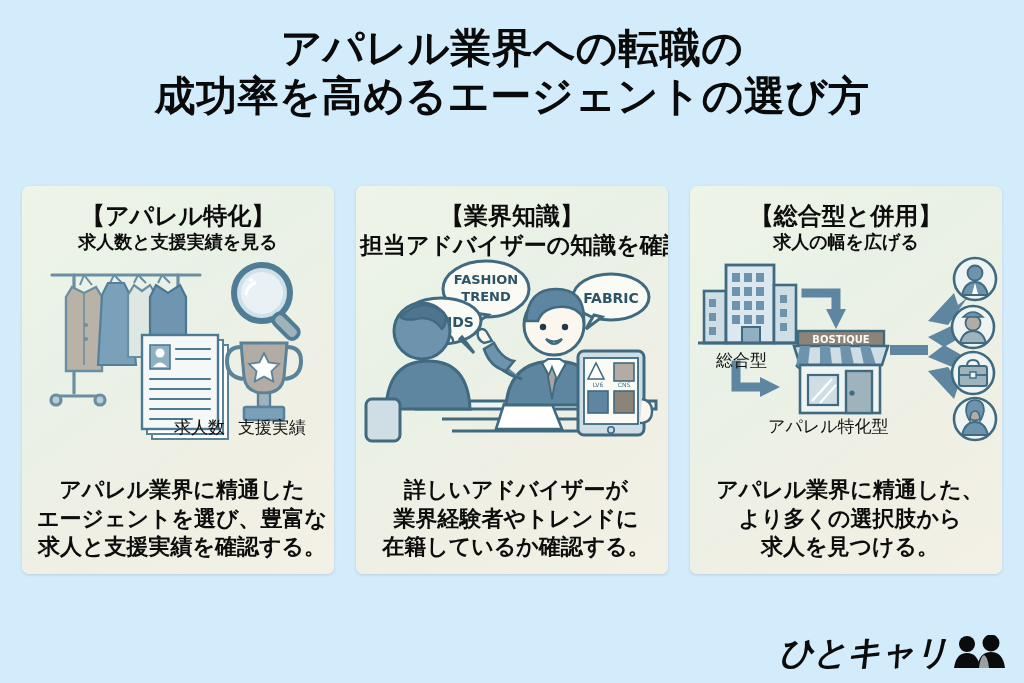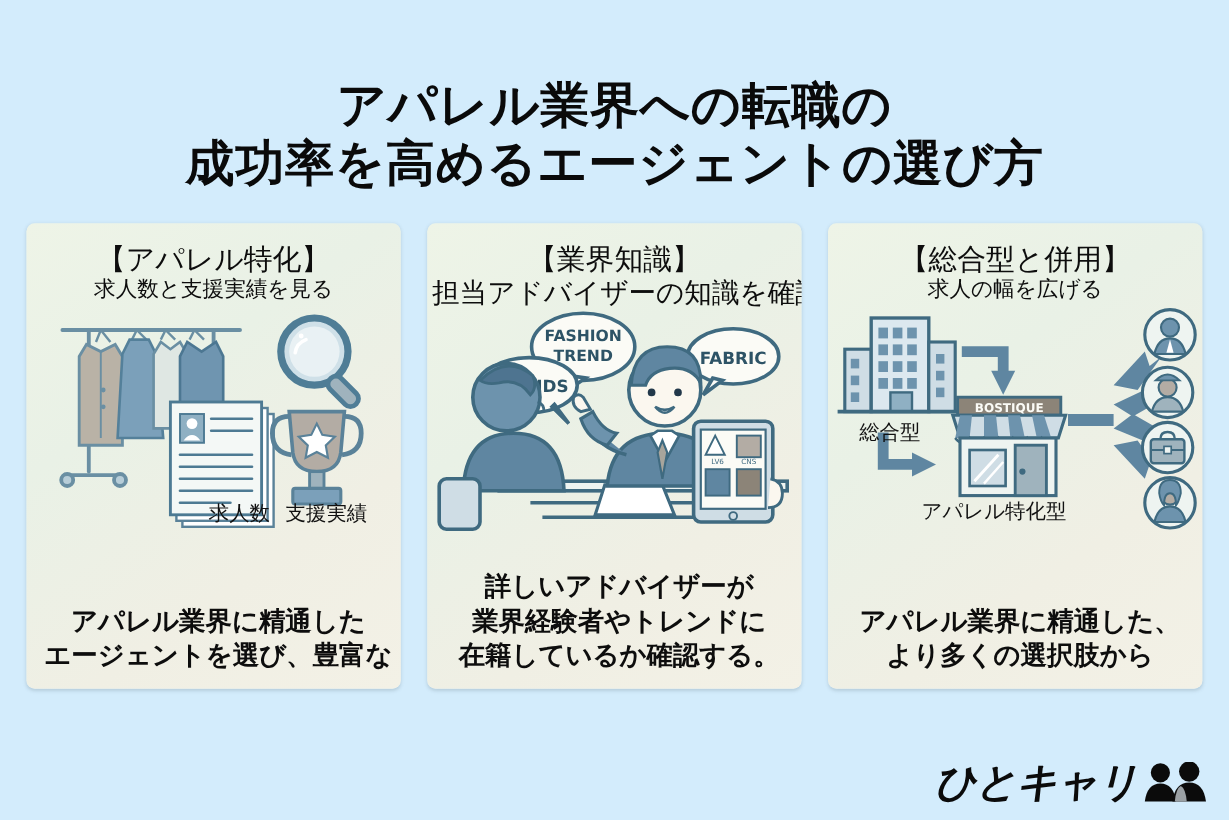--- a/index.html
+++ b/index.html
@@ -14,21 +14,20 @@
     overflow: hidden;
     position: relative;
   }
 
   
   #title-block {
     width: 1024px;
     padding-top: 24px;
     text-align: center;
     line-height: 1.18;
-    margin-top: 40px;
   }
   #title-block .tline {
     display: block;
     font-size: 41px;
     font-weight: bold;
     color: #0a0a0a;
     letter-spacing: 0.5px;
     white-space: nowrap;
   }
 
@@ -58,21 +57,21 @@
   .card-heading {
     margin-top: 16px;
     width: 100%;
     text-align: center;
     line-height: 1.22;
     padding: 0 4px;
     box-sizing: border-box;
   }
   .card-heading .hline {
     display: block;
-    font-weight: normal;
+    font-weight: bold;
     color: #0d0d0d;
     white-space: nowrap;
   }
   .card-heading .hline.l1 { font-size: 24px; }
   .card-heading .hline.l2 { font-size: 18px; }
   .card.c2 .card-heading .hline.l2 { font-size: 23px; }
 
   .card-art {
     flex: 1 1 auto;
     width: 100%;
@@ -207,20 +206,21 @@
         </g>
       </svg>
 
       <span class="art-label" style="left:152px; top:163px;">求人数</span>
       <span class="art-label" style="left:216px; top:163px;">支援実績</span>
     </div>
 
     <div class="card-body">
       <span class="bline">アパレル業界に精通した</span>
       <span class="bline">エージェントを選び、豊富な</span>
+      <span class="bline">求人と支援実績を確認する。</span>
     </div>
   </div>
 
   <div class="card c2">
     <div class="card-heading">
       <span class="hline l1">【業界知識】</span>
       <span class="hline l2">担当アドバイザーの知識を確認</span>
     </div>
 
     <div class="card-art">
@@ -397,20 +397,21 @@
         </g>
       </svg>
 
       <span class="art-label" style="left:26px; top:96px;">総合型</span>
       <span class="art-label" style="left:78px; top:162px;">アパレル特化型</span>
     </div>
 
     <div class="card-body">
       <span class="bline">アパレル業界に精通した、</span>
       <span class="bline">より多くの選択肢から</span>
+      <span class="bline">求人を見つける。</span>
     </div>
   </div>
 
 </div>
 
 <div id="logo">
   <span id="logo-text">ひとキャリ</span>
   <svg width="54" height="34" viewBox="0 0 54 34">
     <circle cx="15" cy="9" r="8" fill="#0b0b0b"></circle>
     <path d="M2 33 q2 -15 13 -15 q11 0 13 15 Z" fill="#0b0b0b"></path>

